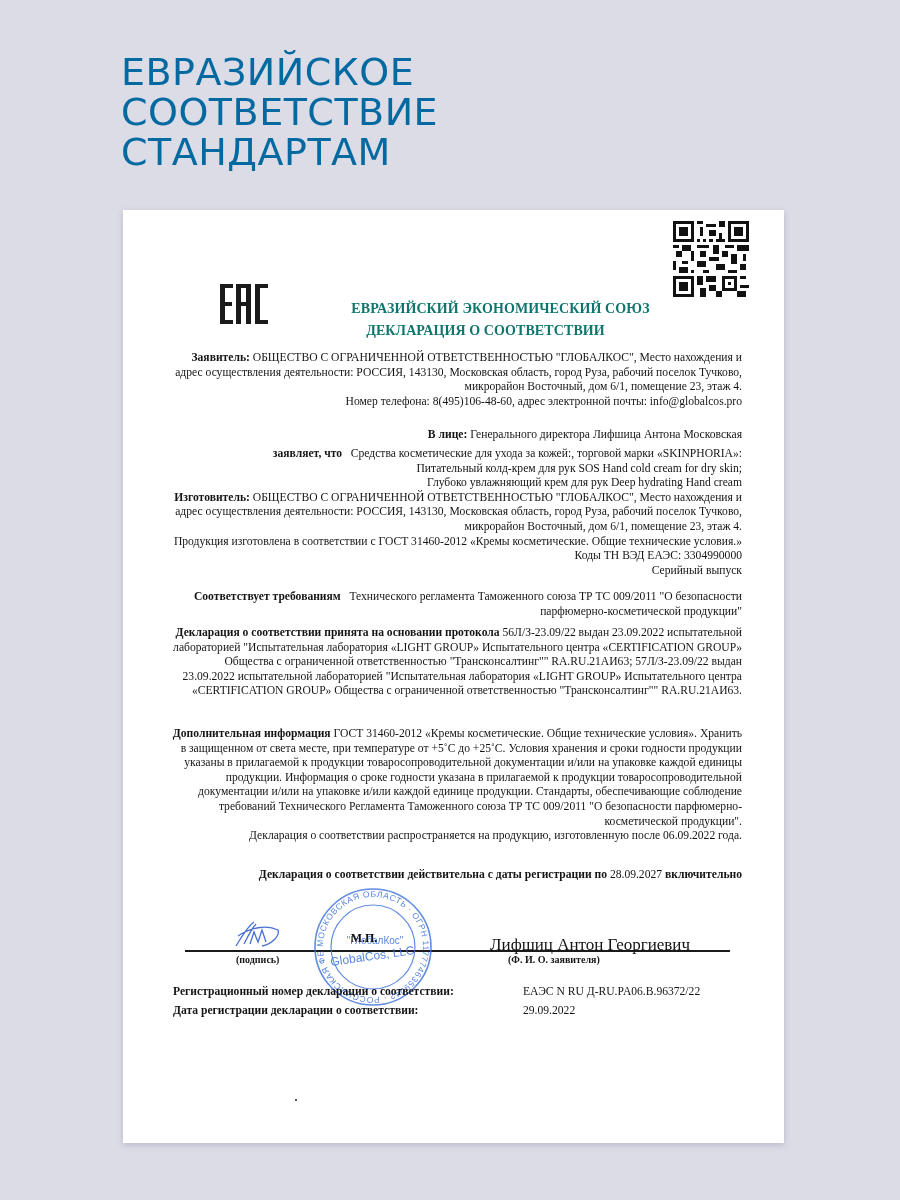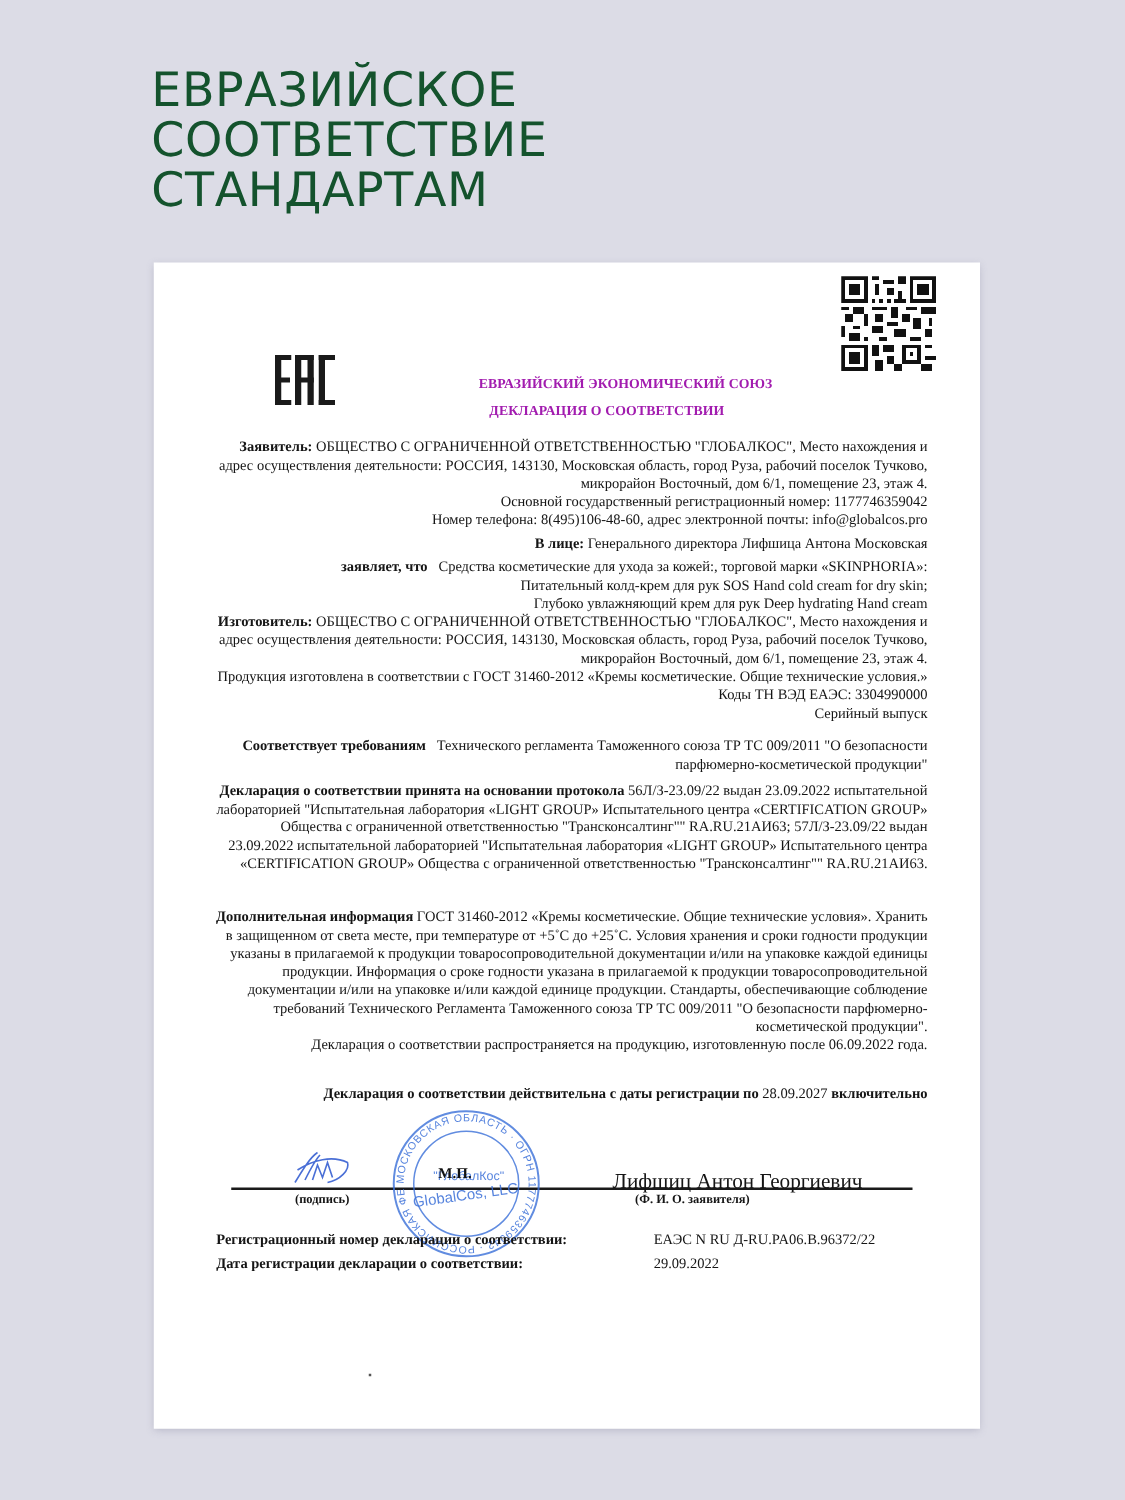--- a/index.html
+++ b/index.html
@@ -5,38 +5,38 @@
   html, body { margin: 0; padding: 0; }
   body {
     width: 900px; height: 1200px; position: relative; overflow: hidden;
     background: #dcdce6;
     font-family: "Liberation Serif", serif;
   }
   .hero-title {
     position: absolute; left: 121px; top: 52px;
     font-family: "DejaVu Sans", sans-serif;
     font-size: 38px; line-height: 40px; letter-spacing: 0.5px;
-    color: #14532d; font-weight: normal; margin: 0;
+    color: #0369a1; font-weight: normal; margin: 0;
     text-transform: uppercase;
   }
   .hero-title span { display: block; }
   .page {
     position: absolute; left: 123px; top: 210px; width: 661px; height: 933px;
     background: #ffffff;
     box-shadow: 0 2px 6px rgba(120,120,150,0.35);
   }
   .qr {
     position: absolute; left: 673px; top: 221px; width: 76px; height: 76px;
   }
   .eac-logo {
     position: absolute; left: 218px; top: 284px; width: 52px; height: 40px;
   }
   .doc-head {
     position: absolute; left: 123px; width: 661px; text-align: center;
-    font-weight: bold; font-size: 11px; color: #a21caf; letter-spacing: 0.1px;
+    font-weight: bold; font-size: 14px; color: #0f766e; letter-spacing: 0.1px;
   }
   .h1 { top: 301px; left: 170px; }
   .h2 { top: 323px; left: 155px; }
   .block { position: absolute; left: 172px; width: 570px; font-size: 11.6px; line-height: 14.6px; color: #151515; }
   .block p { margin: 0; text-align: right; }
   .sign-line {
     position: absolute; left: 185px; top: 950px; width: 545px; height: 1.5px; background: #1a1a1a;
   }
   .sign-label { position: absolute; font-weight: bold; font-size: 10px; color: #151515; }
   .fio { position: absolute; left: 490px; top: 935px; font-size: 17px; color: #151515; }
@@ -131,21 +131,20 @@
       <rect x="37" y="0" width="13" height="4"></rect>
       <rect x="37" y="36" width="13" height="4"></rect>
   </g>
 </svg>
 
 <div class="doc-head h1">ЕВРАЗИЙСКИЙ ЭКОНОМИЧЕСКИЙ СОЮЗ</div>
 <div class="doc-head h2">ДЕКЛАРАЦИЯ О СООТВЕТСТВИИ</div>
 
 <div class="block" style="top:351px">
   <p><b>Заявитель:</b><span> ОБЩЕСТВО С ОГРАНИЧЕННОЙ ОТВЕТСТВЕННОСТЬЮ "ГЛОБАЛКОС", Место нахождения и адрес осуществления деятельности: РОССИЯ, 143130, Московская область, город Руза, рабочий поселок Тучково, микрорайон Восточный, дом 6/1, помещение 23, этаж 4.</span></p>
-  <p>Основной государственный регистрационный номер: 1177746359042</p>
   <p>Номер телефона: 8(495)106-48-60, адрес электронной почты: info@globalcos.pro</p>
 </div>
 
 <div class="block" style="top:428px">
   <p><b>В лице:</b><span> Генерального директора Лифшица Антона Московская</span></p>
 </div>
 
 <div class="block" style="top:447px">
   <p><b>заявляет, что</b><span style="white-space:pre">   Средства косметические для ухода за кожей:, торговой марки «SKINPHORIA»:</span></p>
   <p>Питательный колд-крем для рук SOS Hand cold cream for dry skin;</p>

